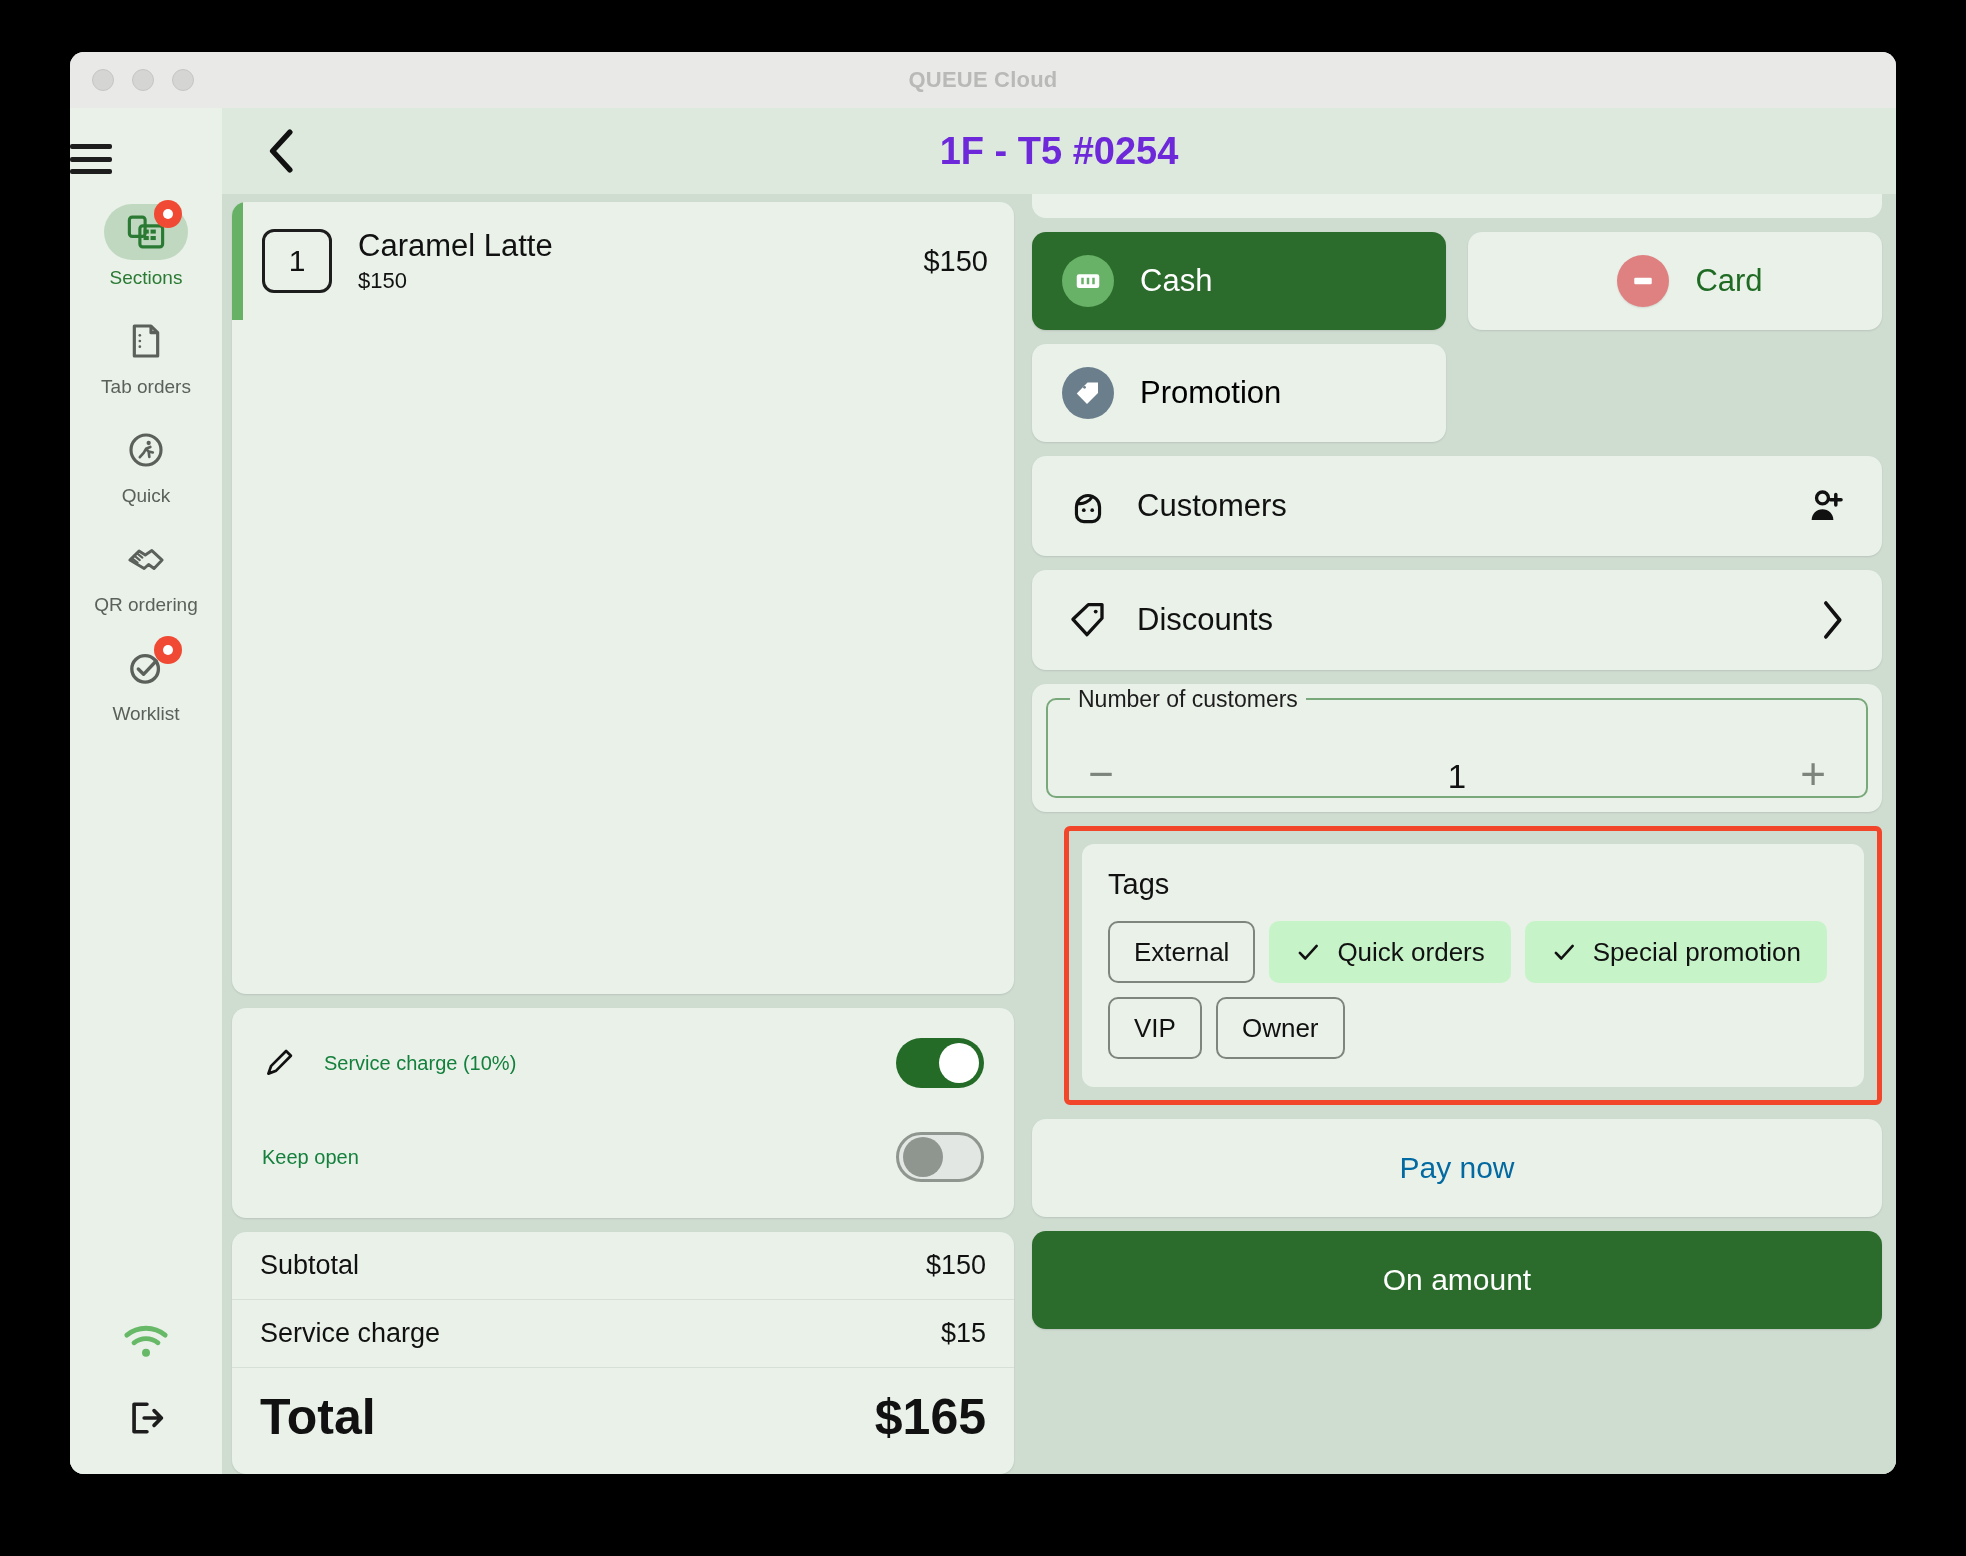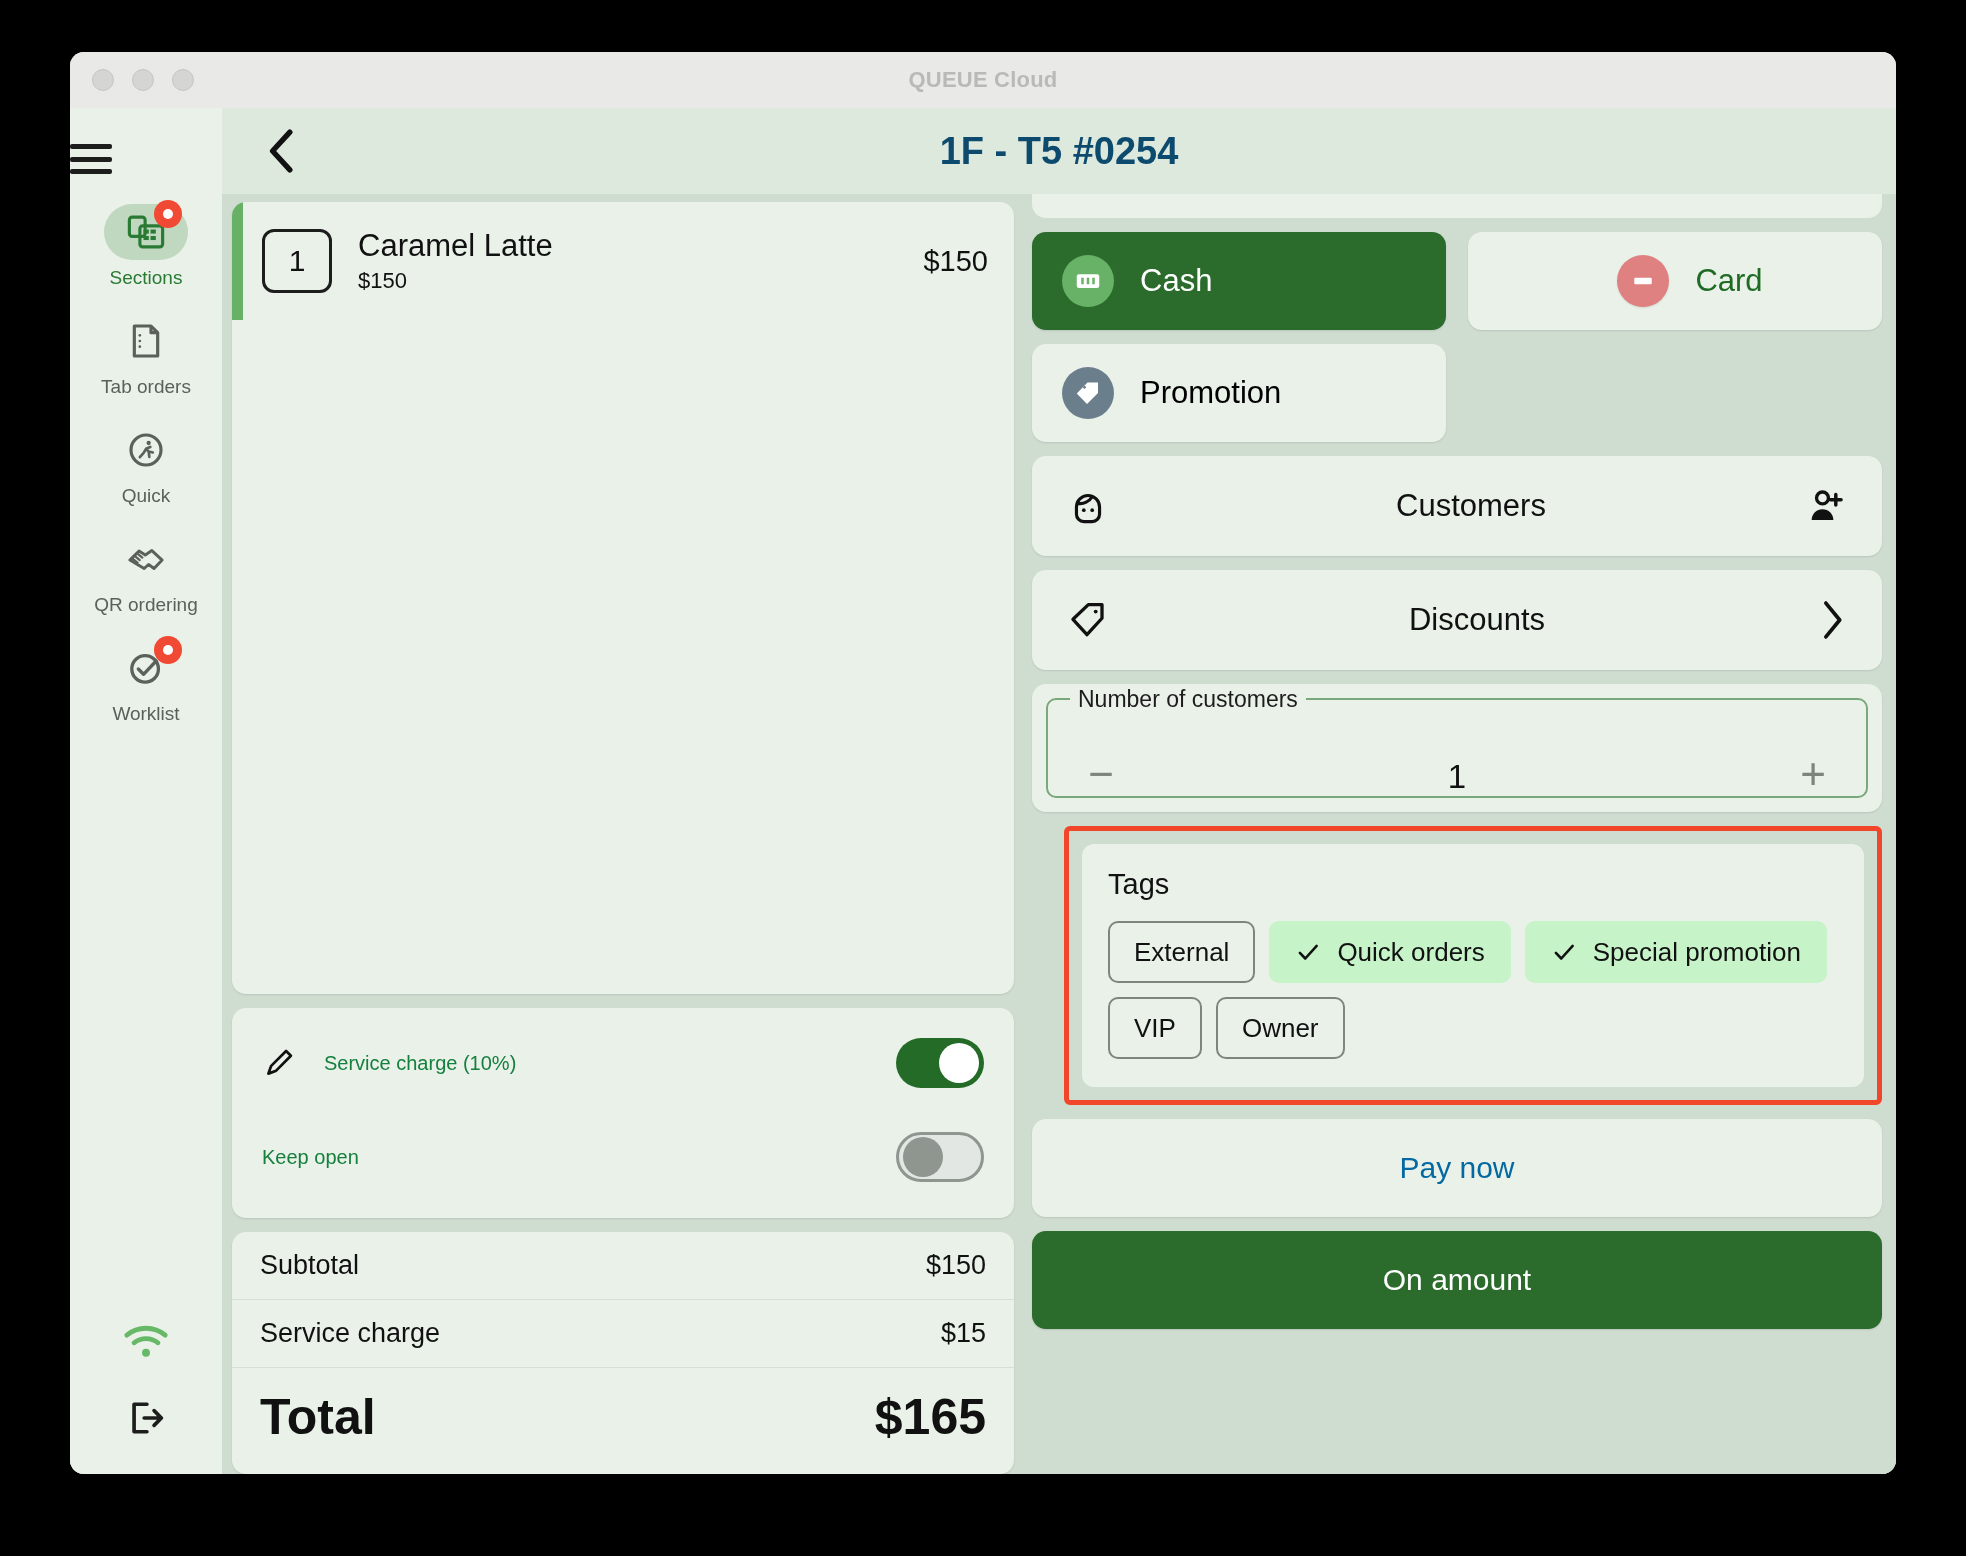--- a/index.html
+++ b/index.html
@@ -168,21 +168,21 @@
     width: 44px; height: 44px;
     display: flex; align-items: center; justify-content: center;
     cursor: pointer;
   }
   .order-title {
     position: absolute;
     left: 0; right: 0;
     text-align: center;
     font-size: 38px;
     font-weight: bold;
-    color: #0c4a6e;
+    color: #6d28d9;
     pointer-events: none;
   }
 
   .content {
     flex: 1;
     display: flex;
     gap: 18px;
     padding: 8px 10px 0 10px;
     min-height: 0;
   }
@@ -356,21 +356,20 @@
   .list-row {
     height: 100px;
     background: #e9f1e9;
     border-radius: 14px;
     display: flex;
     align-items: center;
     padding: 0 35px;
     box-shadow: 0 1px 2px rgba(0,0,0,.10);
     cursor: pointer;
     flex-shrink: 0;
-    text-align: center;
   }
   .list-row .row-label {
     font-size: 31px;
     color: #111;
     margin-left: 28px;
     flex: 1;
   }
 
   .stepper-wrap {
     background: #e9f1e9;

